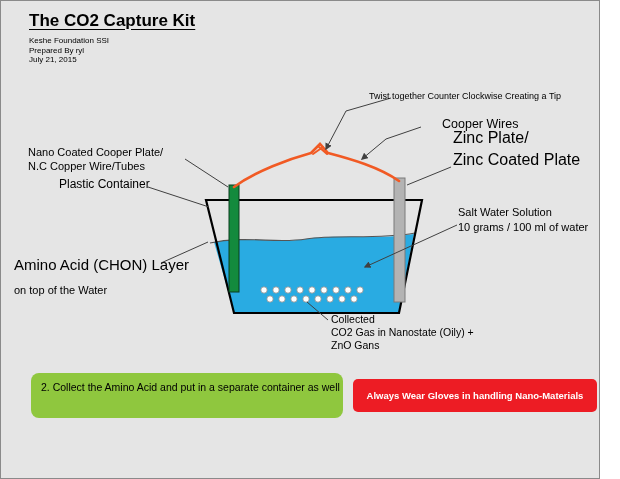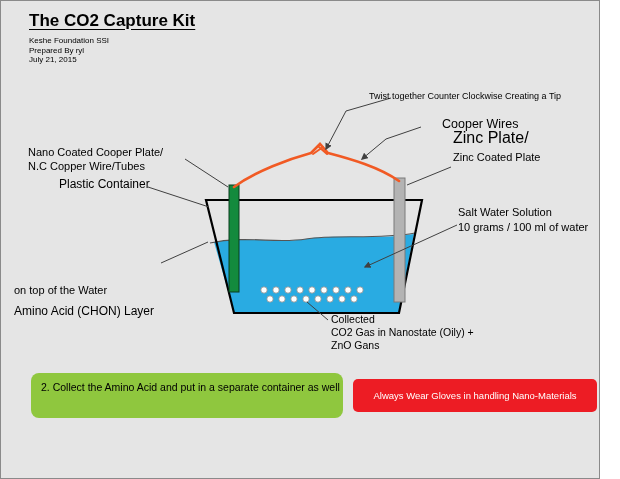--- a/index.html
+++ b/index.html
@@ -18,42 +18,42 @@
   .title{
     left:28px;top:10px;
     font-size:17px;font-weight:bold;
     text-decoration:underline;
     text-underline-offset:3px;
   }
   .meta{left:28px;top:35px;font-size:8px;line-height:9.5px;}
   .twist-lbl{left:368px;top:90px;font-size:9px;}
   .wires-lbl{left:422px;top:116px;font-size:12.5px;margin-left:19px;}
   .zinc-title{left:452px;top:128px;font-size:16px;}
-  .zinc-sub{left:452px;top:150px;font-size:11px;}
+  .zinc-sub{left:452px;top:150px;font-size:16px;}
   .nano1{left:27px;top:145px;font-size:11px;}
   .nano2{left:27px;top:159px;font-size:11px;}
   .pc-lbl{left:58px;top:176px;font-size:12px;}
   .salt1{left:457px;top:205px;font-size:11px;}
   .salt2{left:457px;top:220px;font-size:11px;}
-  .amino1{left:13px;top:255px;font-size:12px;margin-top:48px;}
+  .amino1{left:13px;top:255px;font-size:15px;}
   .amino2{left:13px;top:269px;font-size:11px;}
   .amino3{left:13px;top:283px;font-size:11px;}
   .col1{left:330px;top:312px;font-size:10.5px;}
   .col2{left:330px;top:325px;font-size:10.5px;}
   .col3{left:330px;top:338px;font-size:10.5px;text-align:right;}
   .note-green{
     position:absolute;left:30px;top:372px;width:312px;height:45px;
     background:#8fc73e;border-radius:8px;
     font-size:10.5px;line-height:15px;
     padding:7px 0 0 10px;box-sizing:border-box;color:#000;
   }
   .note-red{
     position:absolute;left:352px;top:378px;width:244px;height:33px;
     background:#ed1c24;border-radius:5px;
-    color:#fff;font-weight:normal;font-size:9.5px;
+    color:#fff;font-weight:bold;font-size:9.5px;
     display:flex;align-items:center;justify-content:center;
   }
 </style>
 </head>
 <body>
 
 <div id="page">
 
   <svg id="diagram-svg" viewBox="0 0 620 479" xmlns="http://www.w3.org/2000/svg">
     <defs>

